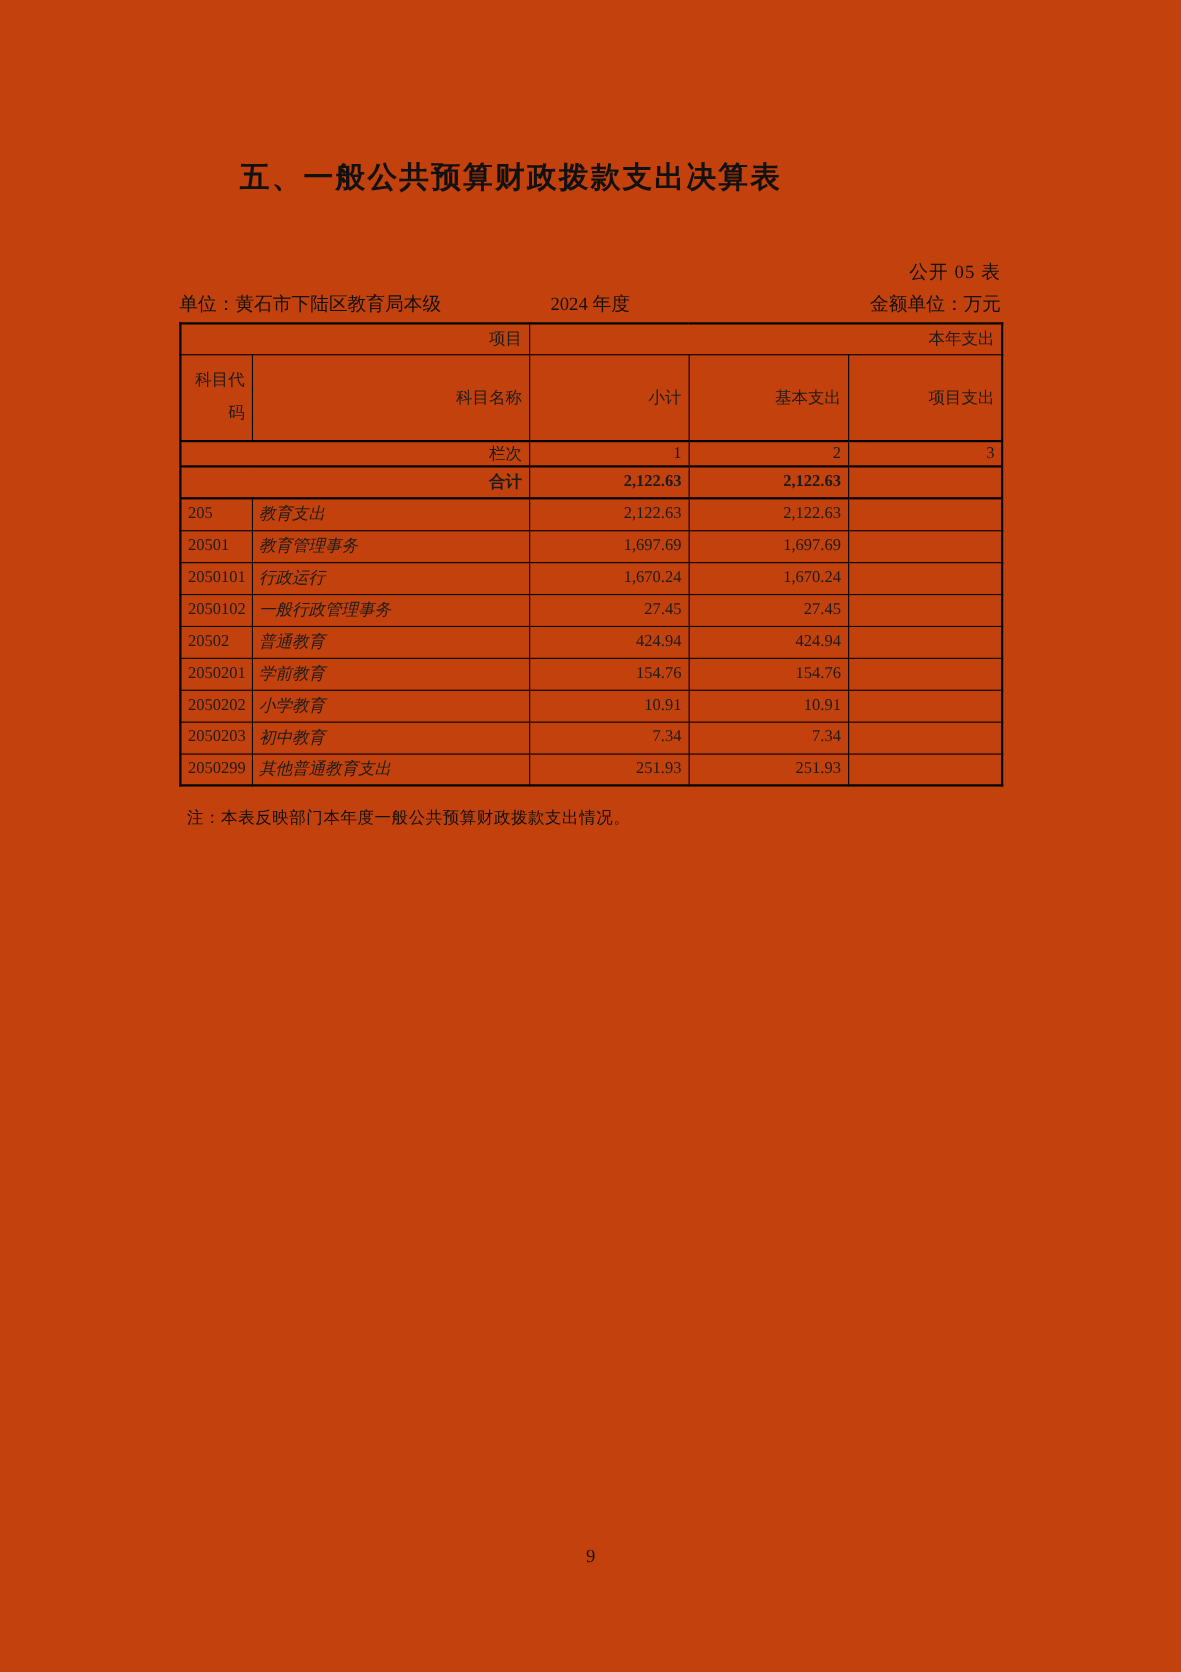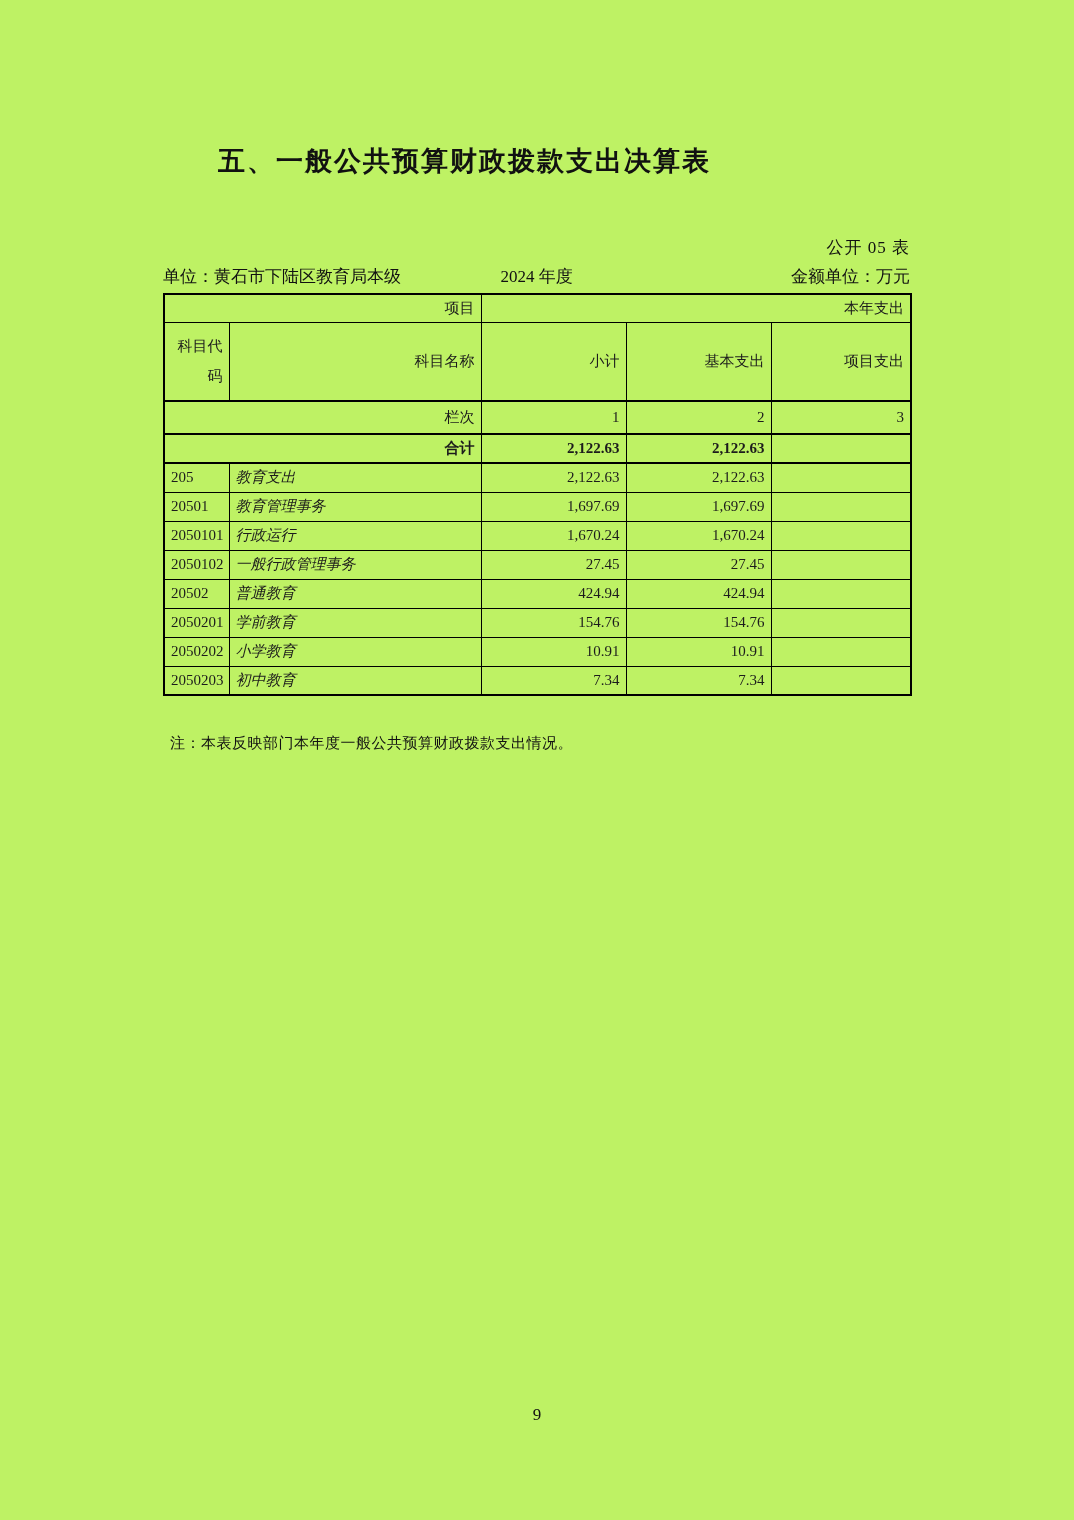--- a/index.html
+++ b/index.html
@@ -1,21 +1,21 @@
 <!DOCTYPE html>
 <html><head>
 <meta charset="utf-8">
 <style>
   html, body { margin: 0; padding: 0; background: #ffffff; }
   .page {
     position: relative;
     width: 1074px;
     height: 1520px;
     margin: 0 auto;
-    background: #bef264;
+    background: #c2410c;
     font-family: "Liberation Serif", "DejaVu Serif", serif;
     color: #111111;
   }
   .section-title {
     position: absolute;
     left: 218px;
     top: 143px;
     font-family: "Liberation Sans", "DejaVu Sans", sans-serif;
     font-size: 27px;
     font-weight: bold;
@@ -64,21 +64,21 @@
     color: #1c1c1c;
   }
   table.budget td {
     border: 1px solid #000;
     padding: 0 6px;
     overflow: hidden;
   }
   table.budget { border: 2px solid #000; }
   tr.r-head1 { height: 28px; }
   tr.r-head2 { height: 79px; }
-  tr.r-lanci { height: 33px; }
+  tr.r-lanci { height: 23px; }
   tr.r-total { height: 29px; }
   tr.r-data  { height: 29px; padding-left: 38px; }
   tr.r-head2 td { border-bottom-width: 2px; }
   tr.r-lanci td { border-bottom-width: 2px; }
   tr.r-total td { border-bottom-width: 2px; font-weight: bold; }
   .c-center { text-align: right; }
   .c-code   { text-align: left; padding-left: 8px; }
   .c-name   { text-align: left; padding-left: 12px; font-style: italic; }
   .c-num    { text-align: right; padding-right: 12px; }
   .wrap2 { line-height: 2; }
@@ -195,19 +195,26 @@
         <td class="c-num">10.91</td>
         <td class="c-num"></td>
       </tr>
       <tr class="r-data">
         <td class="c-code">2050203</td>
         <td class="c-name">初中教育</td>
         <td class="c-num">7.34</td>
         <td class="c-num">7.34</td>
         <td class="c-num"></td>
       </tr>
+      <tr class="r-data">
+        <td class="c-code">2050299</td>
+        <td class="c-name">其他普通教育支出</td>
+        <td class="c-num">251.93</td>
+        <td class="c-num">251.93</td>
+        <td class="c-num"></td>
+      </tr>
     </tbody>
   </table>
 
   <div class="note">注：本表反映部门本年度一般公共预算财政拨款支出情况。</div>
   <div class="page-number">9</div>
 
 </div>
 
 </body></html>

